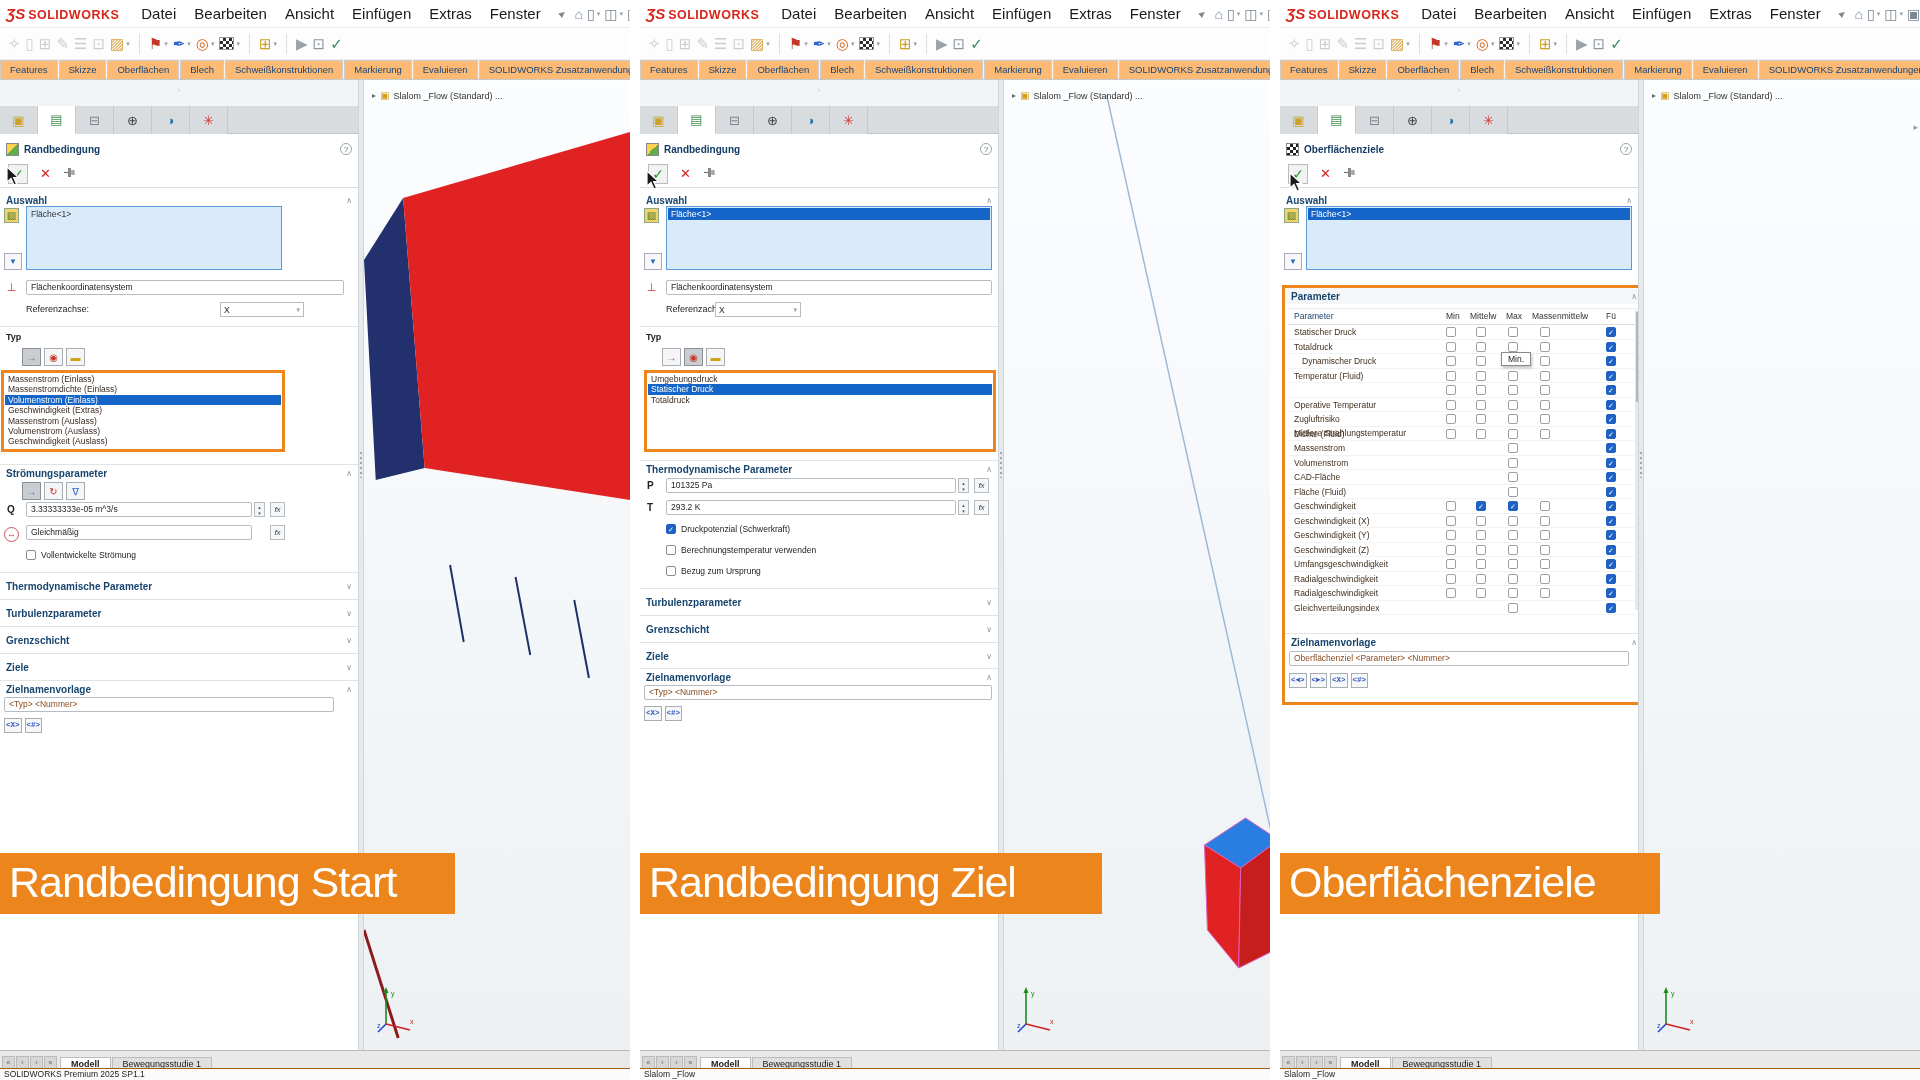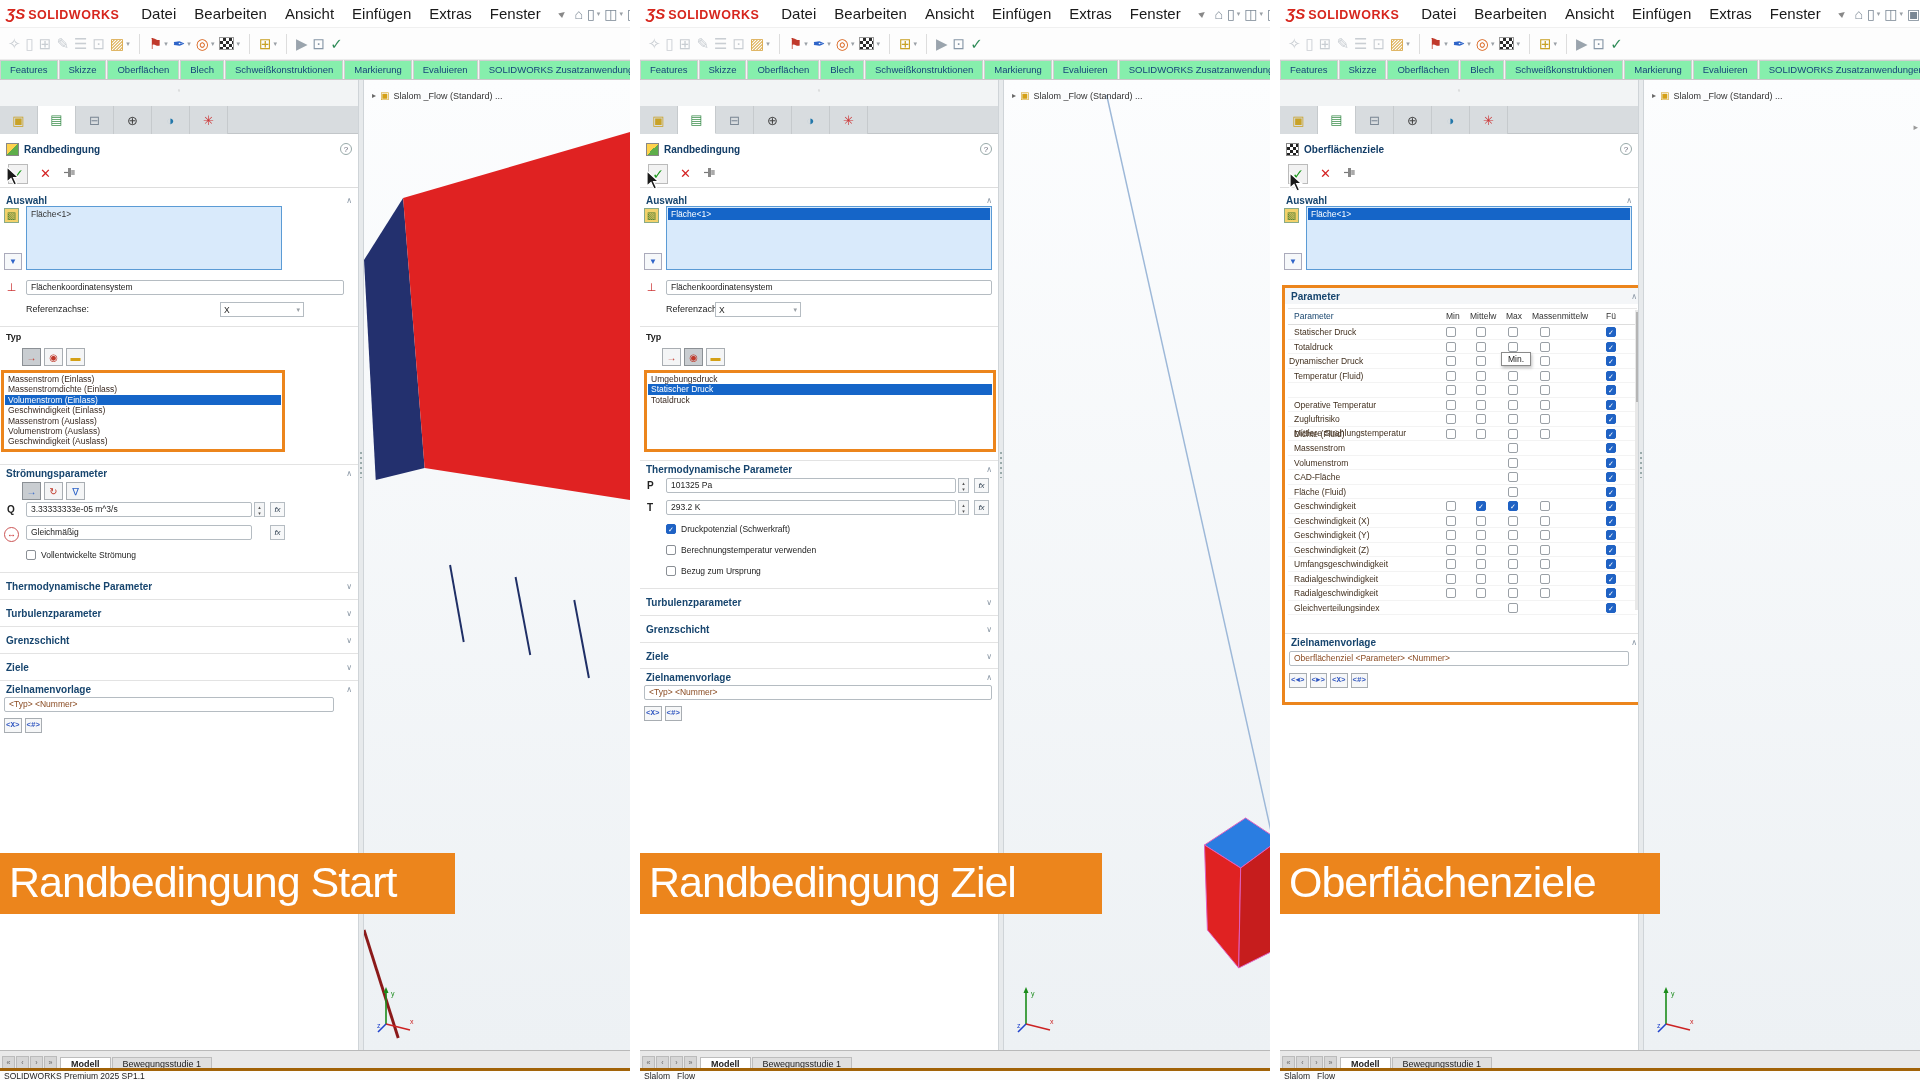--- a/index.html
+++ b/index.html
@@ -26,21 +26,21 @@
 
 .toolbar{position:absolute;top:28px;left:0;right:0;height:32px;background:#fdfdfd;display:flex;align-items:center;padding:0 8px;gap:5px;overflow:hidden;border-bottom:1px solid #ececec;}
 .tbi{display:inline-flex;align-items:center;}
 .tbg{font-size:15px;line-height:1;font-style:normal;}
 .tbg.gray{color:#c9ced3 !important;}
 .tbg.checker{width:15px;height:13px;background:repeating-conic-gradient(#2b2b2b 0 25%,#fff 0 50%) 0 0/6px 6px;border:1px solid #999;}
 .tsep{width:1px;height:20px;background:#ddd;margin:0 4px;}
 
 
 .cmtabs{position:absolute;top:60px;left:0;right:0;height:20px;background:#f4f4f4;display:flex;overflow:hidden;border-bottom:1px solid #c9c9c9;}
-.cmtab{font-size:9.5px;color:#16437a;background:#86efac;border:1px solid #cfcfcf;border-bottom:none;padding:0 9px;line-height:18px;white-space:nowrap;margin-right:1px;}
+.cmtab{font-size:9.5px;color:#16437a;background:#fdba74;border:1px solid #cfcfcf;border-bottom:none;padding:0 9px;line-height:18px;white-space:nowrap;margin-right:1px;}
 
 
 .main{position:absolute;top:80px;left:0;right:0;bottom:30px;display:flex;}
 .pm{width:358px;min-width:358px;background:#fff;position:relative;font-size:9px;color:#1c1c1c;}
 .splitter{width:6px;background:#e7eaec;border-left:1px solid #cfd4d8;border-right:1px solid #cfd4d8;position:relative;}
 .grip{position:absolute;top:372px;left:1px;width:2px;height:26px;background:repeating-linear-gradient(#9aa 0 2px,transparent 2px 5px);}
 .gfx{flex:1;background:linear-gradient(#fcfdfe,#edf1f4);position:relative;overflow:hidden;}
 
 
 .pmtop{position:absolute;top:0;left:0;right:0;height:26px;background:#f2f4f5;text-align:center;color:#b5b5b5;font-size:8px;line-height:22px;}
@@ -116,21 +116,21 @@
 
 .banner{position:absolute;top:853px;left:0;height:61px;background:var(--orange);color:#fff;font-size:43px;line-height:59px;padding:0 10px 0 9px;white-space:nowrap;letter-spacing:-1px;z-index:40;}
 
 
 .doctabs{position:absolute;top:1050px;left:0;right:0;height:20px;background:#e9e9e9;border-top:1px solid #b9b9b9;display:flex;align-items:flex-end;}
 .navb{display:flex;gap:1px;padding:0 3px 1px 2px;}
 .navb i{width:13px;height:13px;background:#d6d6d6;border:1px solid #bbb;color:#666;font-size:7px;text-align:center;line-height:11px;font-style:normal;}
 .dtwrap{display:flex;align-items:flex-end;}
 .dtab{font-size:9px;color:#222;background:#dfdfdf;border:1px solid #bdbdbd;border-bottom:none;padding:1px 10px;margin-right:1px;white-space:nowrap;}
 .dtab.active{background:#fff;font-weight:bold;}
-.statusbar{position:absolute;top:1068px;left:0;right:0;height:12px;background:#fbfbfb;border-top:3px solid #a16207;font-size:8.5px;color:#222;padding:0 4px;line-height:11px;}
+.statusbar{position:absolute;top:1068px;left:0;right:0;height:12px;background:#fbfbfb;border-top:1px solid #a16207;font-size:8.5px;color:#222;padding:0 4px;line-height:11px;}
 </style>
 </head>
 <body>
 
 <div class="stage">
 
   <section class="panel" id="p0" style="left:0;width:630px">
   <div class="menubar">
     <span class="logo">
           <i class="lmark">ƷS</i>
@@ -309,21 +309,21 @@
               <i style="color: rgb(192, 57, 43); font-style: normal;">◉</i>
             </span>
             <span class="ibtn">
               <i style="color: rgb(212, 160, 23); font-style: normal;">▬</i>
             </span>
           </div>
         <div class="hl listwrap" style="top:290px;left:1px;width:284px;height:82px">
             <div class="tli">Massenstrom (Einlass)</div>
             <div class="tli">Massenstromdichte (Einlass)</div>
             <div class="tli sel">Volumenstrom (Einlass)</div>
-            <div class="tli">Geschwindigkeit (Einlass)</div>
+            <div class="tli">Geschwindigkeit (Extras)</div>
             <div class="tli">Massenstrom (Auslass)</div>
             <div class="tli">Volumenstrom (Auslass)</div>
             <div class="tli">Geschwindigkeit (Auslass)</div>
           </div>
         <div class="abs" style="top:384px;border-top:1px solid #e3e3e3">
             <div class="srow">
               <span class="slabel">Strömungsparameter</span>
               <span class="chev">∧</span>
             </div>
           </div>
@@ -921,21 +921,21 @@
               </div>
               <div class="grow">
                 <span class="gname" style="left: 6px;">Totaldruck</span>
                 <span class="gcb" style="left: 158px;"></span>
                 <span class="gcb" style="left: 188px;"></span>
                 <span class="gcb" style="left: 220px;"></span>
                 <span class="gcb" style="left: 252px;"></span>
                 <span class="gcb on" style="left: 318px;">✓</span>
               </div>
               <div class="grow">
-                <span class="gname" style="left: 1px;">Dynamischer Druck</span>
+                <span class="gname" style="left: 14px;">Dynamischer Druck</span>
                 <span class="gcb" style="left: 158px;"></span>
                 <span class="gcb" style="left: 188px;"></span>
                 <span class="gcb" style="left: 220px;"></span>
                 <span class="gcb" style="left: 252px;"></span>
                 <span class="gcb on" style="left: 318px;">✓</span>
               </div>
               <div class="grow">
                 <span class="gname" style="left: 6px;">Temperatur (Fluid)</span>
                 <span class="gcb" style="left: 158px;"></span>
                 <span class="gcb" style="left: 188px;"></span>

